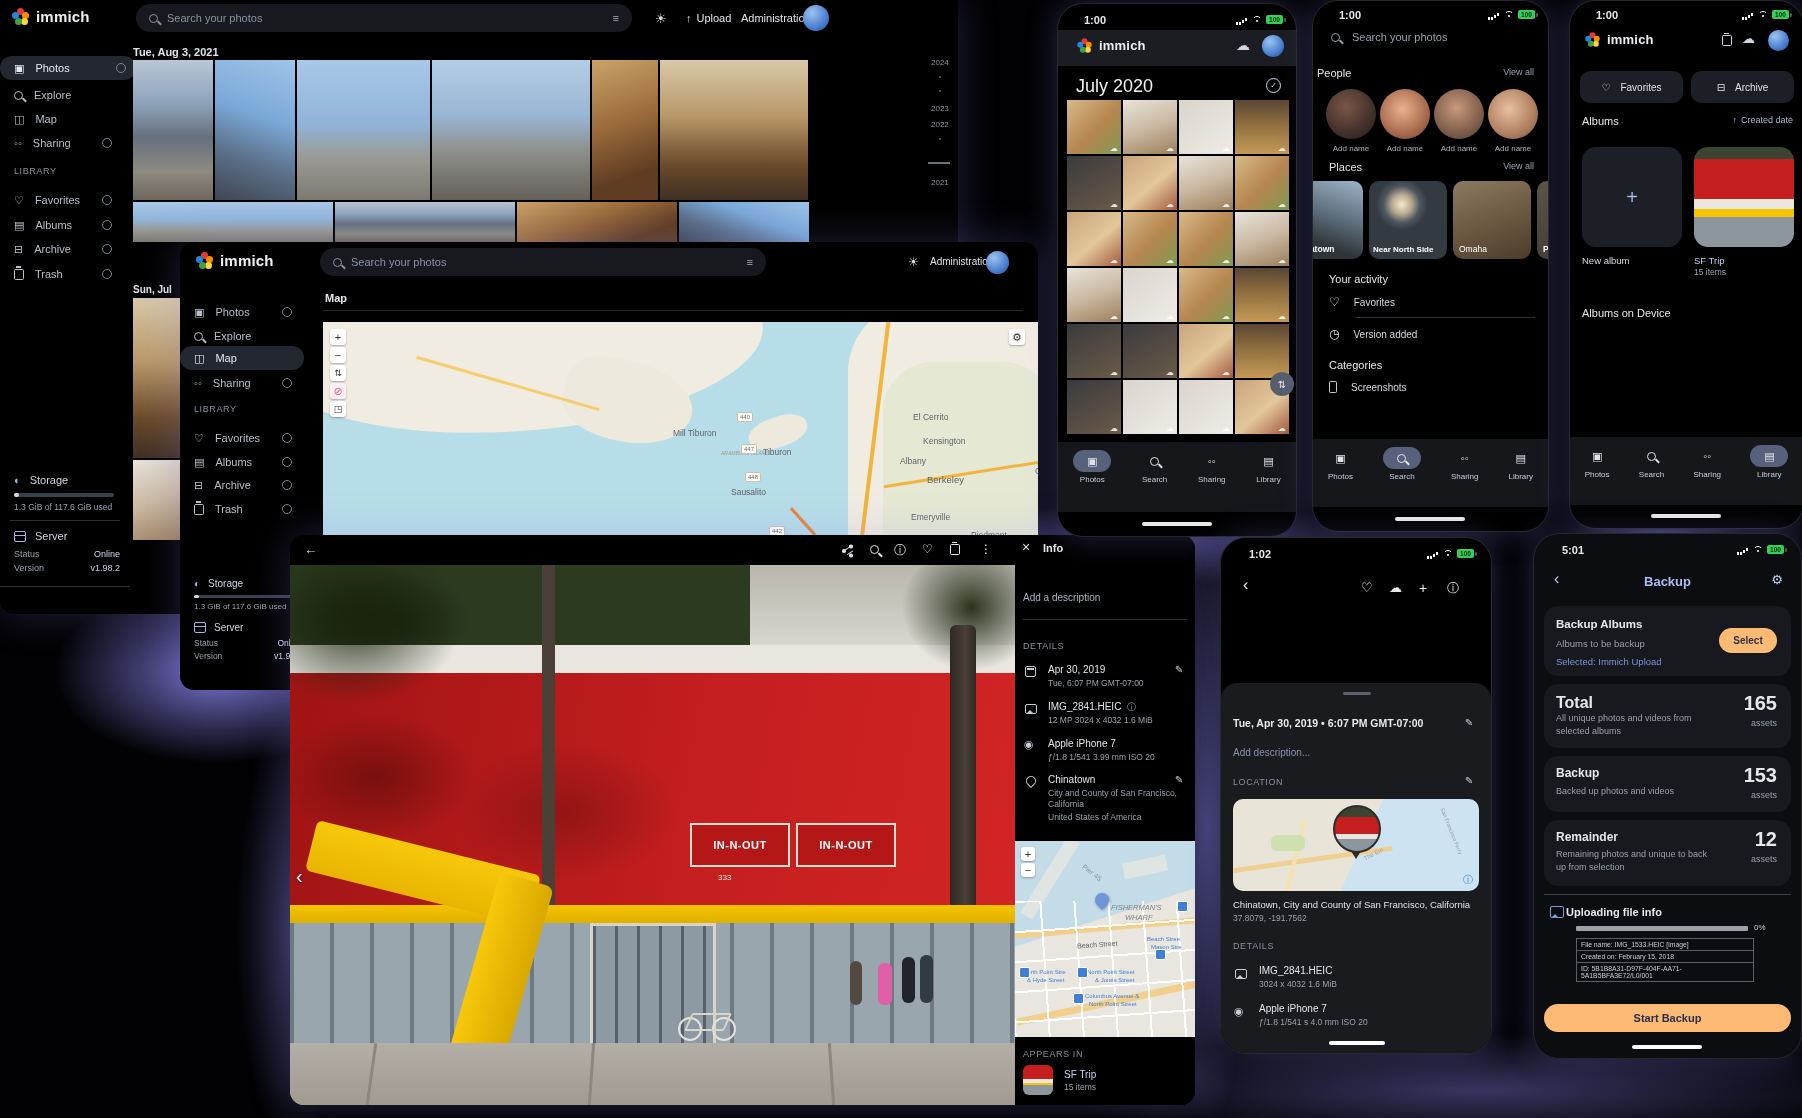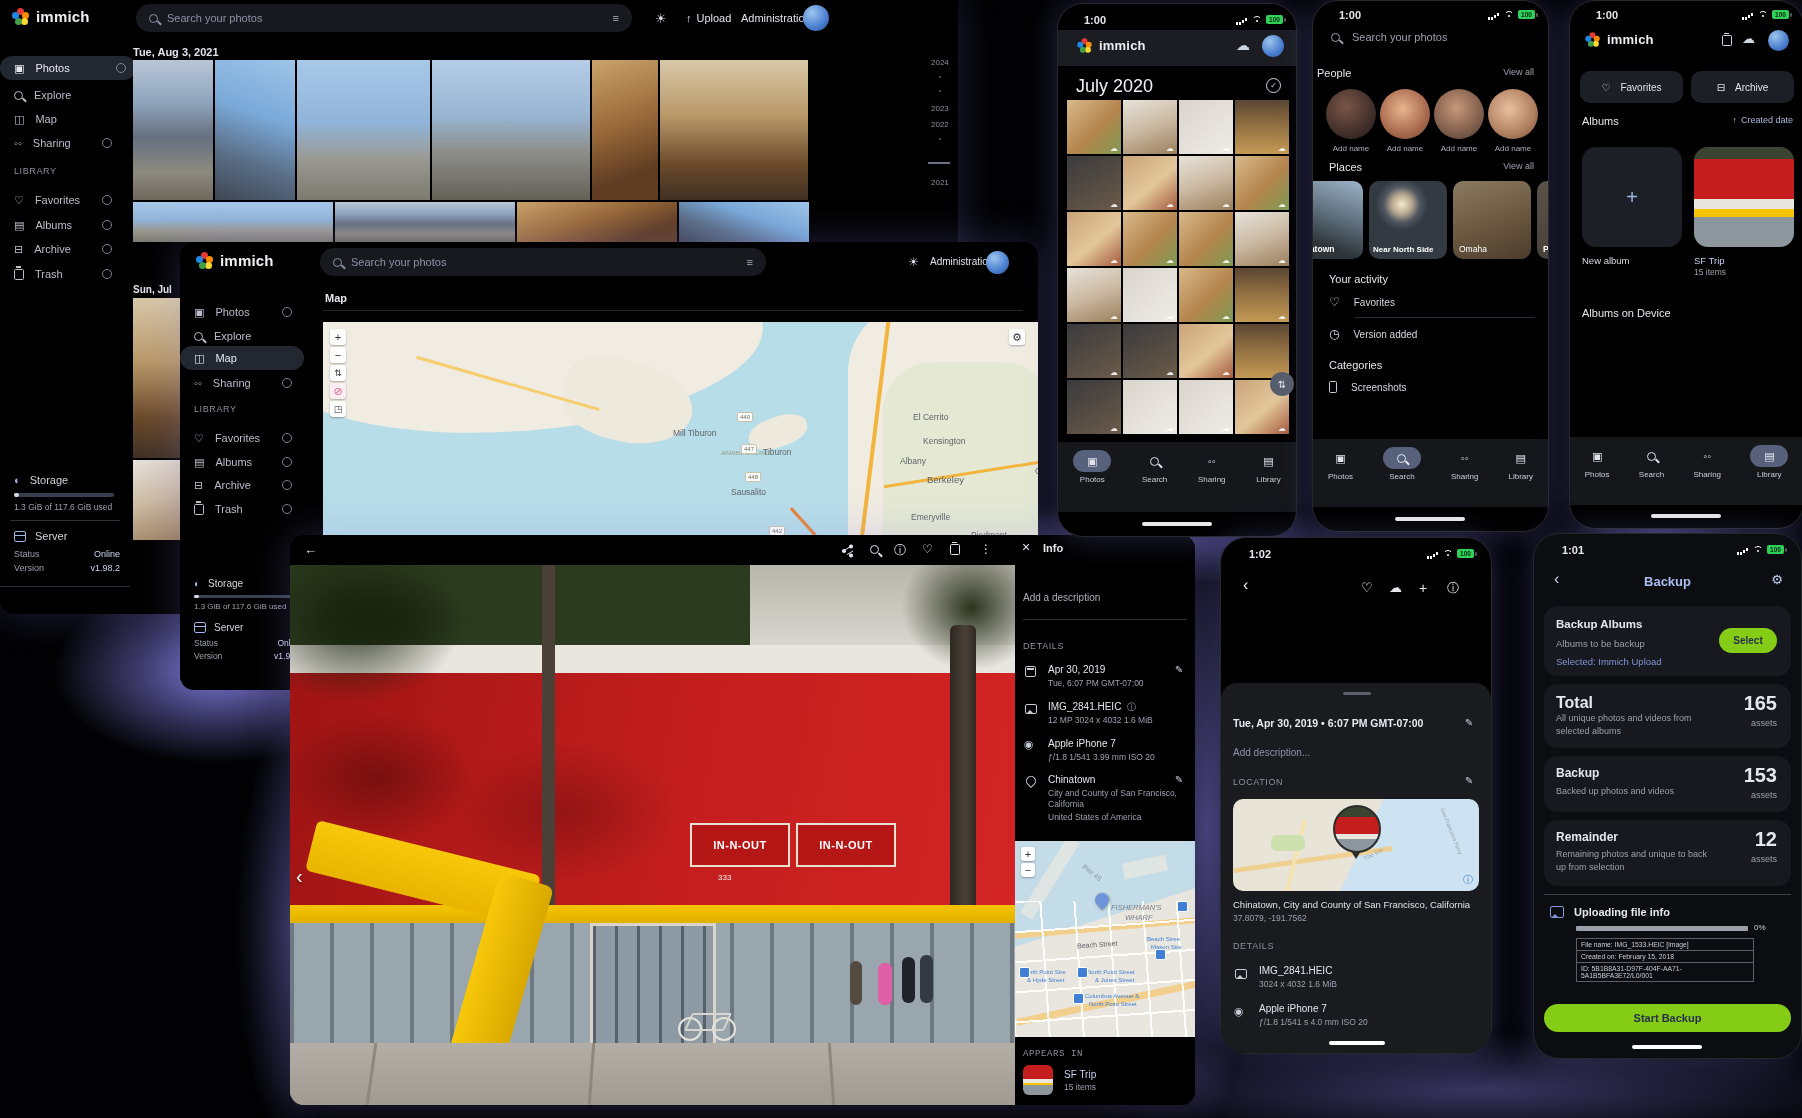--- a/index.html
+++ b/index.html
@@ -80,21 +80,21 @@
   .cld::after{content:'☁';position:absolute;right:3px;bottom:1px;font-size:8px;color:rgba(255,255,255,.85);}
   .navitem{display:flex;flex-direction:column;align-items:center;gap:3px;font-size:8px;color:#c7cdd8;}
   .navpill{width:38px;height:22px;border-radius:12px;background:#57617b;display:flex;align-items:center;justify-content:center;}
   .navico{height:14px;display:flex;align-items:center;justify-content:center;font-size:11px;color:#dfe3ea;}
   .homebar{position:absolute;height:4px;border-radius:2px;background:#e8e8e8;}
   .maplbl{position:absolute;font-size:8.5px;color:#5f6368;white-space:nowrap;}
   .shield{position:absolute;font-size:6px;color:#6b6b54;background:#fff;border:1px solid #c9c2a6;border-radius:2px;padding:0 2px;line-height:8px;}
   .mapbtn{position:absolute;width:16px;height:16px;background:#fff;border-radius:3px;color:#333;font-size:11px;
           display:flex;align-items:center;justify-content:center;box-shadow:0 1px 2px rgba(0,0,0,.3);}
   .ecard{position:absolute;background:#17191e;border-radius:14px;}
-  .bluebtn{background:#84cc16;color:#27304a;font-weight:bold;border-radius:999px;display:flex;align-items:center;justify-content:center;}
+  .bluebtn{background:#fdba74;color:#27304a;font-weight:bold;border-radius:999px;display:flex;align-items:center;justify-content:center;}
   .frow{border:1px solid #5a5f68;color:#c9ced8;font-size:6.8px;padding:2px 4px;}
 </style>
 </head>
 <body>
 
 <div id="stage">
 <div id="glow"></div>
 
 <div class="win" style="left:0;top:0;width:958px;height:614px;border-radius:0 0 14px 14px;">
   <div class="abs" style="left:12px;top:8px;display:flex;align-items:center;gap:7px;">
@@ -459,21 +459,21 @@
       <span class="maplbl" style="left:74px;top:160px;font-size:6px;color:#3f7fd6;">North Point Street</span>
       <span class="maplbl" style="left:8px;top:128px;font-size:6px;color:#3f7fd6;">North Point Stre</span>
       <span class="maplbl" style="left:12px;top:136px;font-size:6px;color:#3f7fd6;">&amp; Hyde Street</span>
       <div class="abs" style="left:162px;top:60px;width:9px;height:9px;background:#3f7fd6;border:1px solid #fff;border-radius:2px;"></div>
       <div class="abs" style="left:140px;top:108px;width:9px;height:9px;background:#3f7fd6;border:1px solid #fff;border-radius:2px;"></div>
       <div class="abs" style="left:62px;top:126px;width:9px;height:9px;background:#3f7fd6;border:1px solid #fff;border-radius:2px;"></div>
       <div class="abs" style="left:58px;top:152px;width:9px;height:9px;background:#3f7fd6;border:1px solid #fff;border-radius:2px;"></div>
       <div class="abs" style="left:4px;top:126px;width:9px;height:9px;background:#3f7fd6;border:1px solid #fff;border-radius:2px;"></div>
       <div class="abs" style="left:80px;top:52px;width:14px;height:14px;background:#6f95d8;border-radius:50% 50% 50% 0;transform:rotate(-45deg);box-shadow:0 1px 3px rgba(0,0,0,.35);"></div>
     </div>
-    <span class="seclbl abs" style="left:8px;top:514px;font-family:Liberation Mono, monospace;">APPEARS IN</span>
+    <span class="seclbl abs" style="left:8px;top:514px;">APPEARS IN</span>
     <div class="abs" style="left:8px;top:530px;display:flex;gap:11px;align-items:center;">
       <div style="width:30px;height:30px;border-radius:6px;background:linear-gradient(180deg,#c41e1e 48%,#e9e6e0 48% 60%,#f5c400 60% 68%,#8d969c 68%);"></div>
       <div>
         <div style="font-size:10px;color:#c3d0f0;">SF Trip</div>
         <div style="font-size:8.5px;color:#9aa1ad;margin-top:2px;">15 items</div>
       </div>
     </div>
   </div>
 </div>
 
@@ -732,21 +732,21 @@
     <span style="position:absolute;left:38px;top:282px;font-size:10px;color:#e3e6ec;">IMG_2841.HEIC</span>
     <span style="position:absolute;left:38px;top:296px;font-size:8.5px;color:#9aa1ad;">3024 x 4032  1.6 MiB</span>
     <span class="ic" style="position:absolute;left:13px;top:322px;font-size:11px;color:#c6cbd4;">◉</span>
     <span style="position:absolute;left:38px;top:320px;font-size:10px;color:#e3e6ec;">Apple iPhone 7</span>
     <span style="position:absolute;left:38px;top:334px;font-size:8.5px;color:#9aa1ad;">ƒ/1.8   1/541 s   4.0 mm   ISO 20</span>
   </div>
   <div class="homebar" style="left:108px;top:503px;width:56px;background:#fff;"></div>
 </div>
 
 <div class="phone" style="left:1533px;top:533px;width:267px;height:524px;background:#0c0d10;">
-  <span style="position:absolute;left:28px;top:10px;font-size:11px;font-weight:bold;">1:01</span>
+  <span style="position:absolute;left:28px;top:10px;font-size:11px;font-weight:bold;">5:01</span>
   <span class="sig" style="position:absolute;left:203px;top:13px;color:#fff;"></span>
   <span class="wifi" style="position:absolute;left:219px;top:12px;color:#fff;"></span>
   <span class="batt" style="position:absolute;left:233px;top:11px;">100</span>
   <span class="ic" style="position:absolute;left:20px;top:36px;font-size:16px;color:#c3d0f0;">‹</span>
   <span style="position:absolute;left:0;right:0;top:40px;text-align:center;font-size:13px;font-weight:bold;color:#aabdf0;">Backup</span>
   <span class="ic" style="position:absolute;right:18px;top:38px;font-size:13px;color:#c3d0f0;">⚙</span>
 
   <div class="ecard" style="left:10px;top:72px;width:247px;height:70px;">
     <span style="position:absolute;left:12px;top:12px;font-size:11.5px;font-weight:bold;">Backup Albums</span>
     <span style="position:absolute;left:12px;top:32px;font-size:9.5px;color:#9aa1ad;">Albums to be backup</span>
@@ -768,21 +768,21 @@
     <span style="position:absolute;right:14px;top:34px;font-size:9px;color:#9aa1ad;">assets</span>
   </div>
 
   <div class="ecard" style="left:10px;top:286px;width:247px;height:66px;">
     <span style="position:absolute;left:12px;top:10px;font-size:12px;font-weight:bold;">Remainder</span>
     <span style="position:absolute;left:12px;top:28px;width:160px;font-size:9px;color:#9aa1ad;line-height:1.4;">Remaining photos and unique to back up from selection</span>
     <span style="position:absolute;right:14px;top:8px;font-size:20px;font-weight:bold;">12</span>
     <span style="position:absolute;right:14px;top:34px;font-size:9px;color:#9aa1ad;">assets</span>
   </div>
   <div class="abs" style="left:10px;top:360px;width:247px;height:1px;background:#3a3f48;"></div>
-  <div class="abs" style="left:16px;top:372px;display:flex;gap:10px;align-items:center;">
+  <div class="abs" style="left:16px;top:372px;display:flex;gap:2px;align-items:center;">
     <span class="imgic" style="color:#7e95d6;width:12px;height:10px;"></span>
     <span style="font-size:11px;font-weight:bold;">Uploading file info</span>
       </div>
   <div style="position:absolute;left:42px;top:392px;width:172px;height:5px;background:#9b9fa8;border-radius:1px;"></div>
   <span style="position:absolute;left:220px;top:389px;font-size:8px;color:#c9ced8;">0%</span>
   <div class="abs" style="left:42px;top:404px;width:178px;display:flex;flex-direction:column;">
     <div class="frow">File name: IMG_1533.HEIC [image]</div>
     <div class="frow" style="border-top:none;">Created on: February 15, 2018</div>
     <div class="frow" style="border-top:none;">ID: 5B1B8A31-D97F-404F-AA71-5A1B5BFA3E72/L0/001</div>
   </div>

